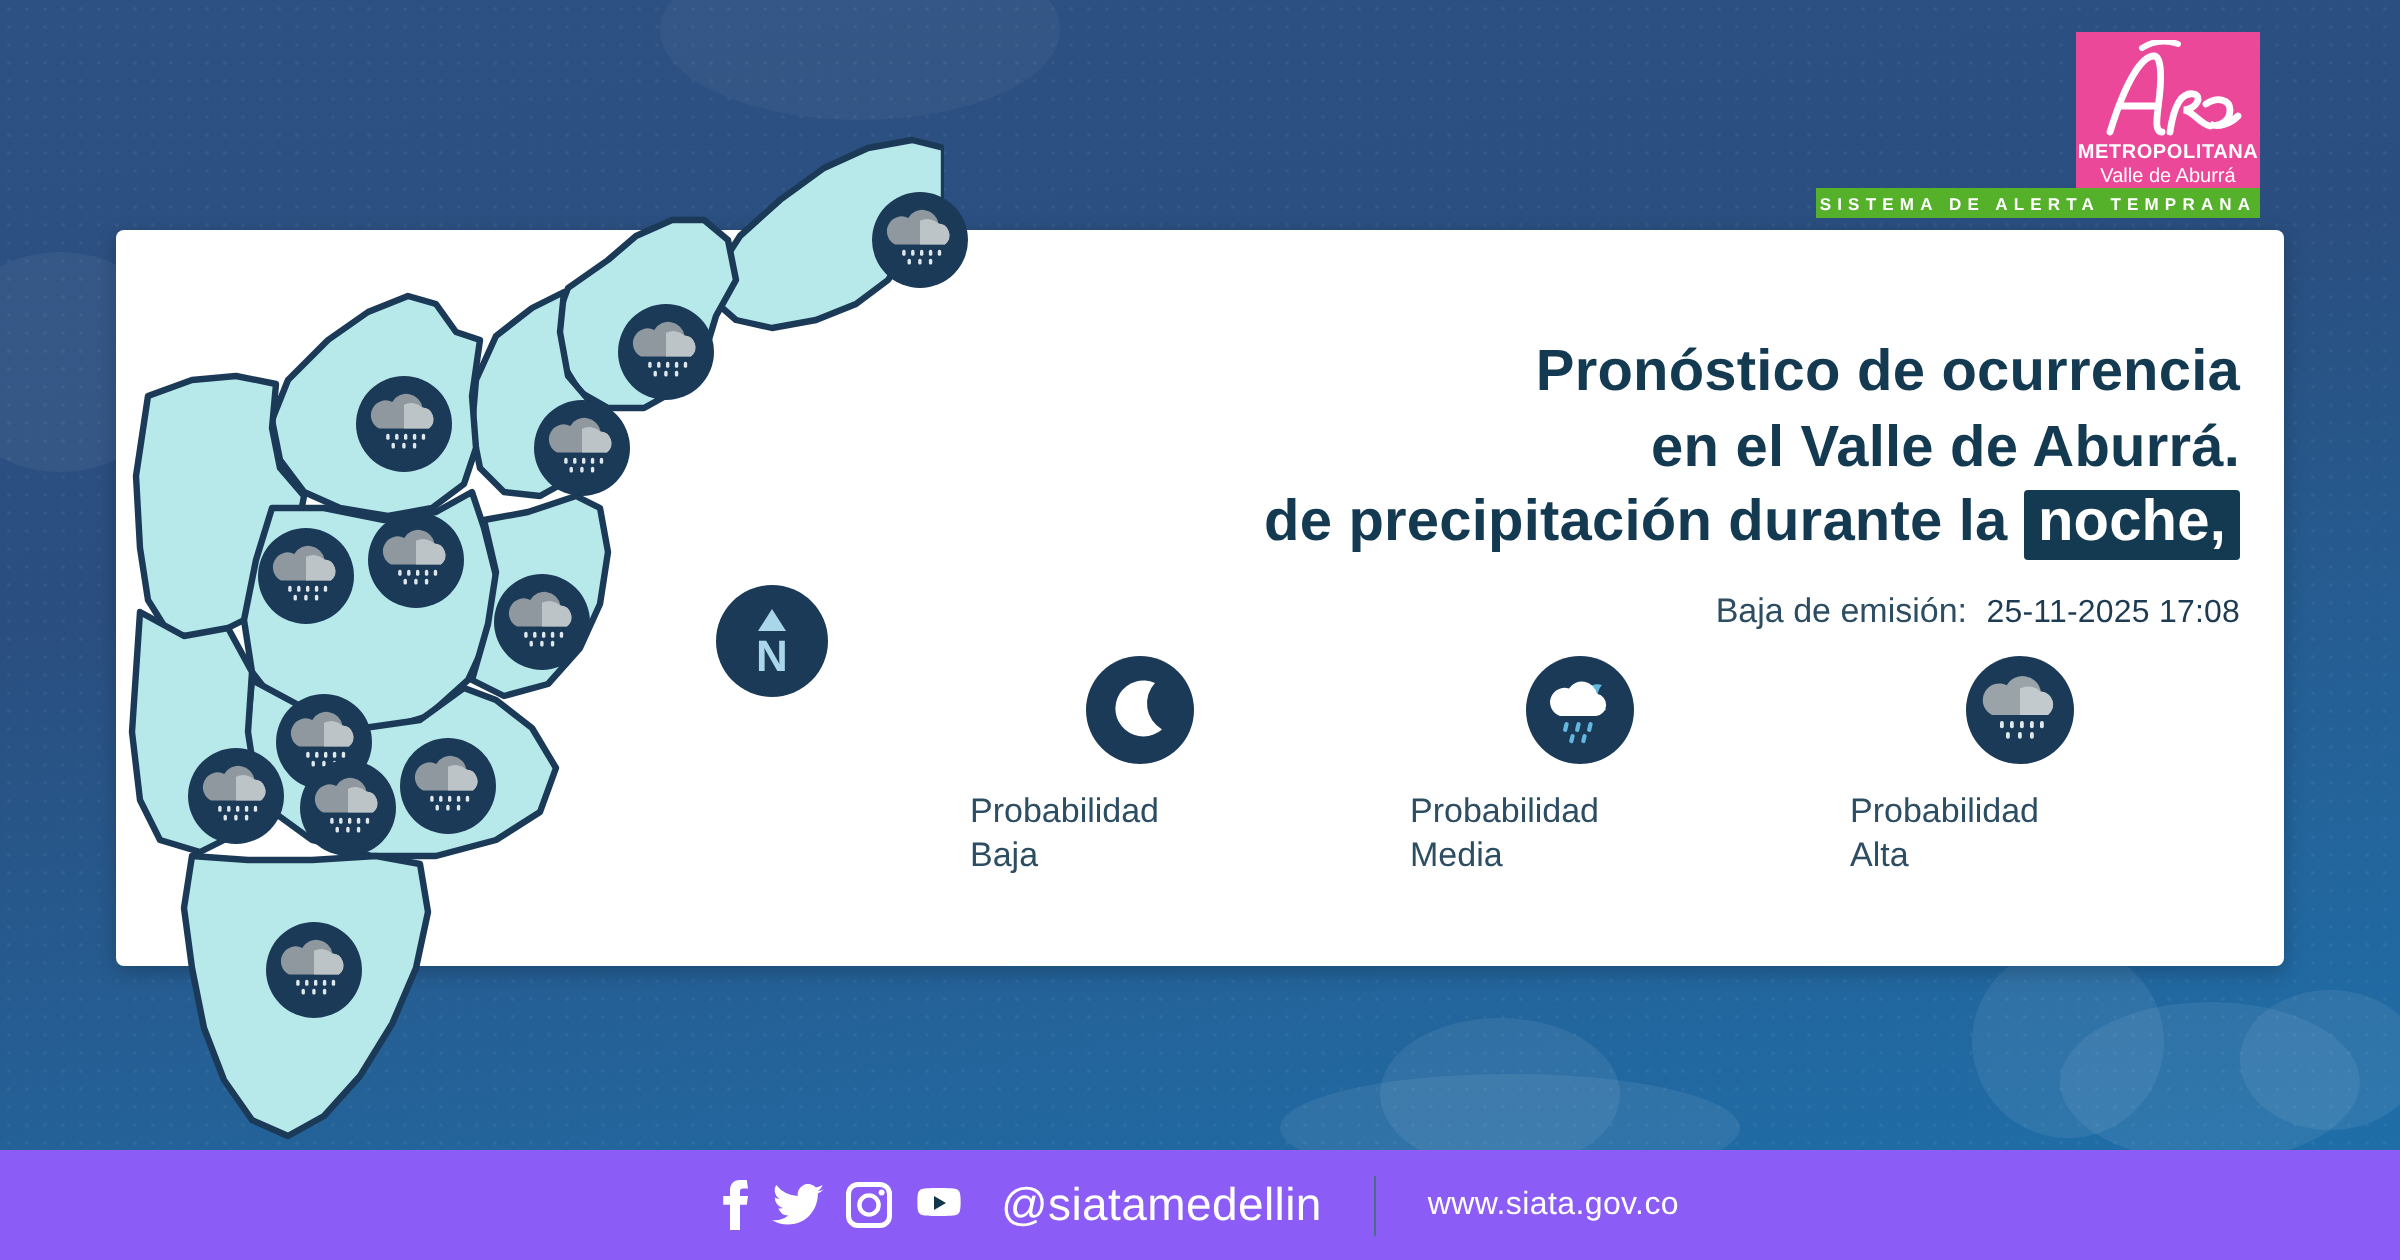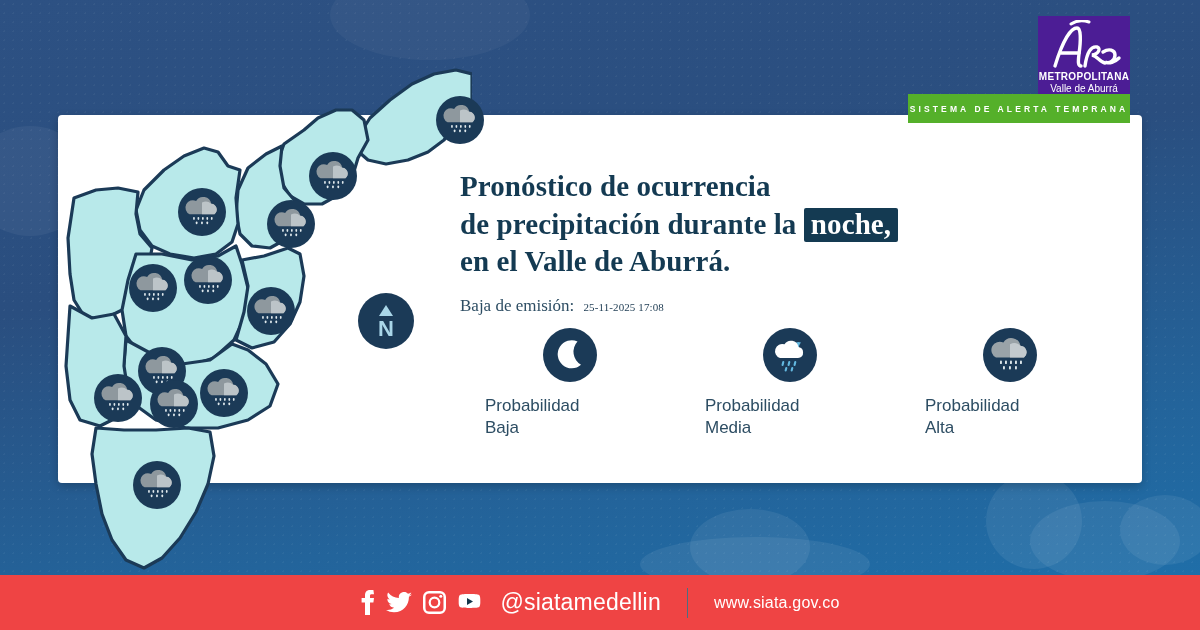--- a/index.html
+++ b/index.html
@@ -43,58 +43,58 @@
     position:absolute; left:52px; top:48px; width:420px; height:530px;
   }
   #map-svg { width:100%; height:100%; display:block; }
 
   .wx-icon { position:absolute; transform:translate(-50%,-50%); }
   .wx-icon svg { display:block; }
 
   #north-compass { position:absolute; left:334px; top:275px; transform:translate(-50%,-50%); }
 
   
-  #forecast-text { position:absolute; left:460px; top:168px; width:660px; text-align:left;font-family:Liberation Serif, serif; }
+  #forecast-text { position:absolute; left:460px; top:168px; width:660px; text-align:right; }
   #headline { color:#143a52; font-size:29px; font-weight:bold; line-height:1.30; letter-spacing:.1px; }
   #headline .hl-hi {
     background:#143a52; color:#ffffff; padding:1px 7px 3px 7px;
     border-radius:2px; display:inline-block; line-height:1.05;
   }
   #issue-line { margin-top:15px; color:#2d4d63; font-size:17px; }
   #issue-line .issue-label { font-weight:400; }
-  #issue-line .issue-value { font-size:11px; color:#1d3b52; margin-left:5px; letter-spacing:.1px; }
+  #issue-line .issue-value { font-size:16px; color:#1d3b52; margin-left:5px; letter-spacing:.1px; }
 
   
   #legend { position:absolute; left:460px; top:328px; width:660px;
             display:flex; justify-content:space-around; align-items:flex-start; }
   .legend-item { width:170px; text-align:left; }
   .legend-icon { display:flex; justify-content:center; margin-bottom:13px; }
   .legend-label { color:#2d4d63; font-size:17px; line-height:1.32; white-space:pre-line; }
 
   
   #logo-block { position:absolute; right:70px; top:16px; width:230px; height:96px; }
   #siata-logo { position:absolute; left:0; top:4px; width:140px; height:72px; }
   #area-logo {
     position:absolute; right:0; top:0; width:92px; height:88px;
-    background:#4c1d95; display:flex; flex-direction:column;
+    background:#ec4899; display:flex; flex-direction:column;
     align-items:center; justify-content:flex-start; padding-top:4px;
   }
   #area-script { width:78px; height:52px; }
   #area-metro { color:#fff; font-size:10px; font-weight:bold; letter-spacing:.3px; line-height:1.05; }
   #area-valle { color:#fff; font-size:10px; line-height:1.15; }
   #sat-bar {
-    position:absolute; left:8px; top:78px; width:222px; height:29px;
+    position:absolute; left:8px; top:78px; width:222px; height:15px;
     background:#55b02a; display:flex; align-items:center; justify-content:center;
   }
   #sat-bar-text { color:#ffffff; font-size:8.5px; font-weight:bold; letter-spacing:3.1px; }
 
   
   #footer {
     position:absolute; left:0; bottom:0; width:1200px; height:55px;
-    background:#ef4444; display:flex; align-items:center; justify-content:center;
+    background:#8b5cf6; display:flex; align-items:center; justify-content:center;
   }
   #footer-inner { display:flex; align-items:center; gap:0; }
   #social-icons { display:flex; align-items:center; gap:11px; margin-right:18px; }
   #social-icons svg { display:block; fill:#ffffff; }
   #social-handle { color:#ffffff; font-size:23px; letter-spacing:.2px; }
   #footer-divider { width:1px; height:30px; background:#4c6d80; margin:0 26px; }
   #footer-url { color:#ffffff; font-size:16px; letter-spacing:.2px; }
 </style>
 </head>
 <body>
@@ -361,25 +361,25 @@
       <circle cx="28" cy="28" r="28" fill="#1b3a57"></circle>
       <polygon points="28,12 35,23 21,23" fill="#a9d6e8"></polygon>
       <text x="28" y="43" text-anchor="middle" font-family="Liberation Sans, sans-serif" font-size="22" font-weight="bold" fill="#a9d6e8">N</text>
     </svg>
   </div>
 </div>
 
 <div id="forecast-text">
   <div id="headline">
     <div>Pronóstico de ocurrencia</div>
+    <div>en el Valle de Aburrá.</div>
     <div>
       <span>de precipitación durante la</span>
       <span class="hl-hi">noche,</span>
     </div>
-    <div>en el Valle de Aburrá.</div>
   </div>
   <div id="issue-line">
     <span class="issue-label">Baja de emisión:</span>
     <span class="issue-value">25-11-2025 17:08</span>
   </div>
 </div>
 
 <div id="legend">
 
   <div class="legend-item">

